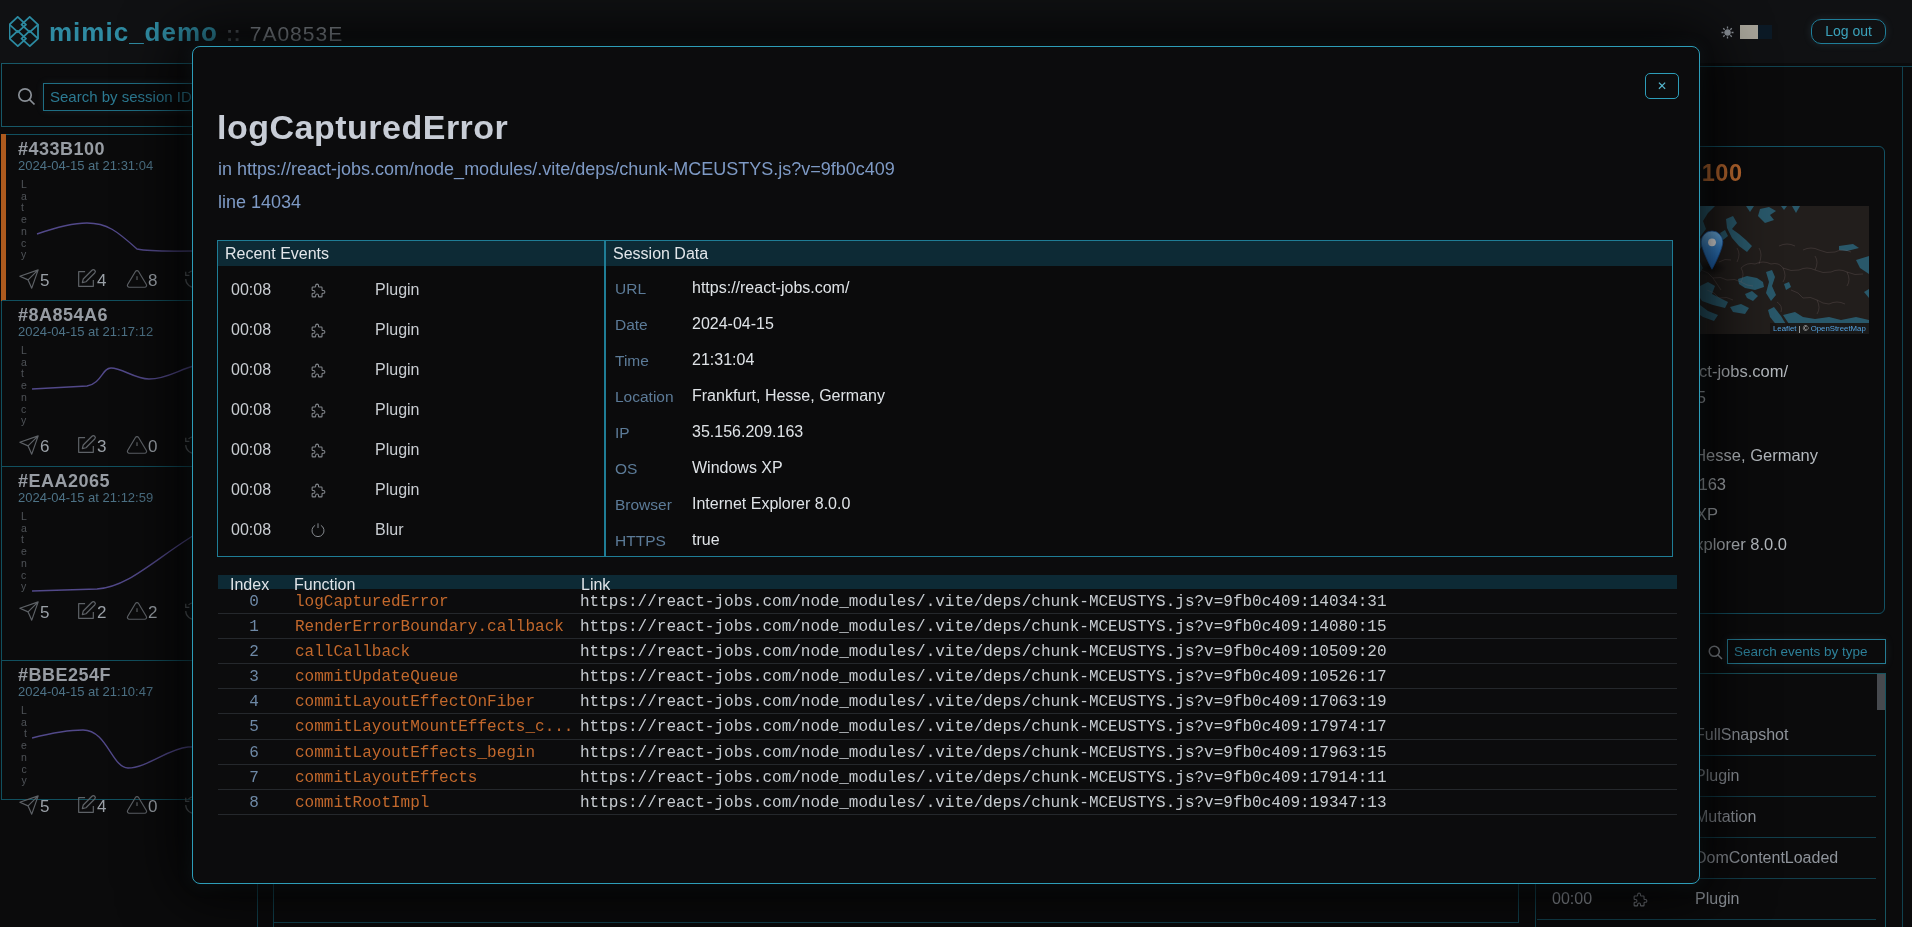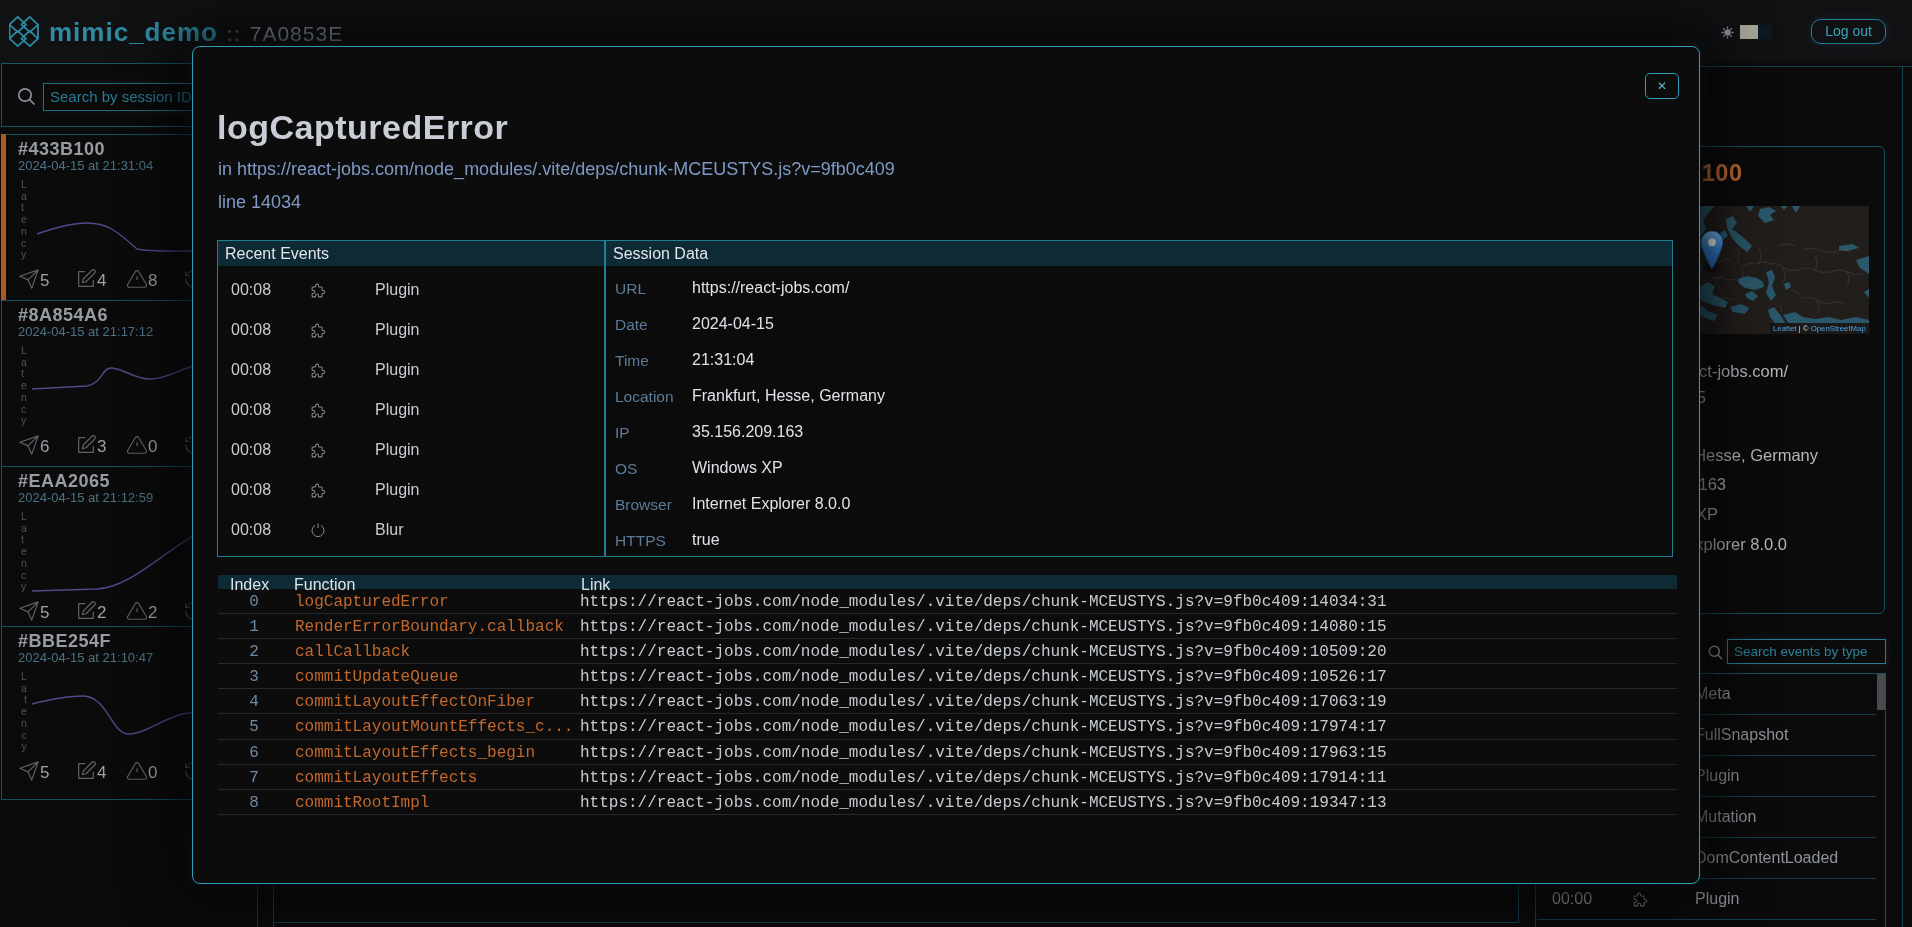--- a/index.html
+++ b/index.html
@@ -236,21 +236,21 @@
         <div class="icg" style="left:181px;">
             <svg width="22" height="22" viewBox="0 0 24 24">
               <g fill="none" stroke="#5e6267" stroke-width="1.3">
                 <path d="M3 12 a9 9 0 1 0 3 -6.7 M3 4 v4 h4 M12 7 v5 l3 3"></path>
               </g>
             </svg>
             <span class="cnt">3</span>
           </div>
       </div>
     </div>
-    <div class="card" style="top:492px;text-align:right;">
+    <div class="card" style="top:526px;text-align:right;">
       <div class="cid">#BBE254F</div>
       <div class="cdate">2024-04-15 at 21:10:47</div>
       <div class="lat">L<br>a<br>t<br>e<br>n<br>c<br>y</div>
       <svg style="position:absolute;left:30px;top:40px;" width="224" height="88" viewBox="0 0 224 88">
         <path d="M0 37 C20 32 35 29 51 29 C75 29 80 67 96 67 C115 67 135 48 156 46 L224 44" fill="none" stroke="#52498a" stroke-width="1.4"></path>
       </svg>
       <div class="ics">
         <div class="icg" style="left:16px;">
             <svg width="22" height="22" viewBox="0 0 24 24">
               <g fill="none" stroke="#5e6267" stroke-width="1.3" stroke-linejoin="round">
@@ -349,24 +349,20 @@
   <div class="abs riline" style="top:505px;right:194px;">Windows XP</div>
   <div class="abs riline" style="top:535px;right:125px;">Internet Explorer 8.0.0</div>
   <svg class="abs" style="left:1707px;top:644px;" width="17" height="17" viewBox="0 0 21 21">
     <g fill="none" stroke="#898f96" stroke-width="1.9">
       <circle cx="9" cy="9" r="6.2"></circle>
         <path d="M13.6 13.6 L18.5 18.5"></path>
     </g>
   </svg>
   <div class="abs" id="evsearch">Search events by type</div>
   <div class="abs" id="evlist">
-    <div class="evrow" style="top:0;">
-        <span class="t">00:00</span>
-        <span class="ty">Meta</span>
-      </div>
     <div class="evrow" style="top:41px;">
         <span class="t">00:00</span>
         <span class="ty">FullSnapshot</span>
       </div>
     <div class="evrow" style="top:82px;">
         <span class="t">00:00</span>
       <svg width="17" height="17" viewBox="0 0 24 24">
           <path d="M4 7 h3 a1 1 0 0 0 1 -1 v-1 a2 2 0 0 1 4 0 v1 a1 1 0 0 0 1 1 h3 a1 1 0 0 1 1 1 v3 a1 1 0 0 0 1 1 h1 a2 2 0 0 1 0 4 h-1 a1 1 0 0 0 -1 1 v3 a1 1 0 0 1 -1 1 h-3 a1 1 0 0 1 -1 -1 v-1 a2 2 0 0 0 -4 0 v1 a1 1 0 0 1 -1 1 h-3 a1 1 0 0 1 -1 -1 v-3 a1 1 0 0 1 1 -1 h1 a2 2 0 0 0 0 -4 h-1 a1 1 0 0 1 -1 -1 v-3 a1 1 0 0 1 1 -1" fill="none" stroke="#75797f" stroke-width="1.5" stroke-linecap="round" stroke-linejoin="round"></path>
         </svg>
       <span class="ty">Plugin</span>

